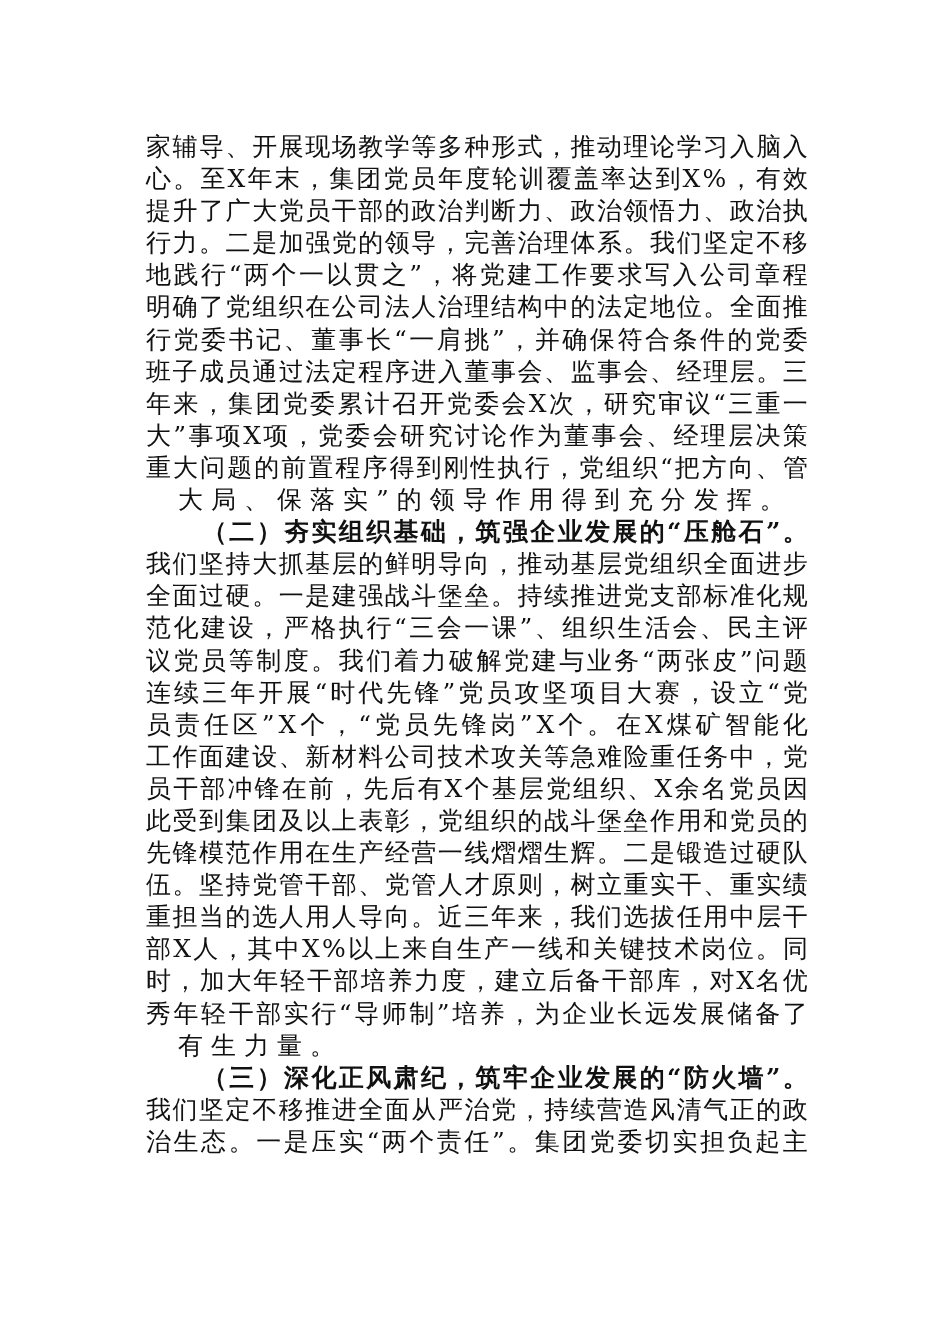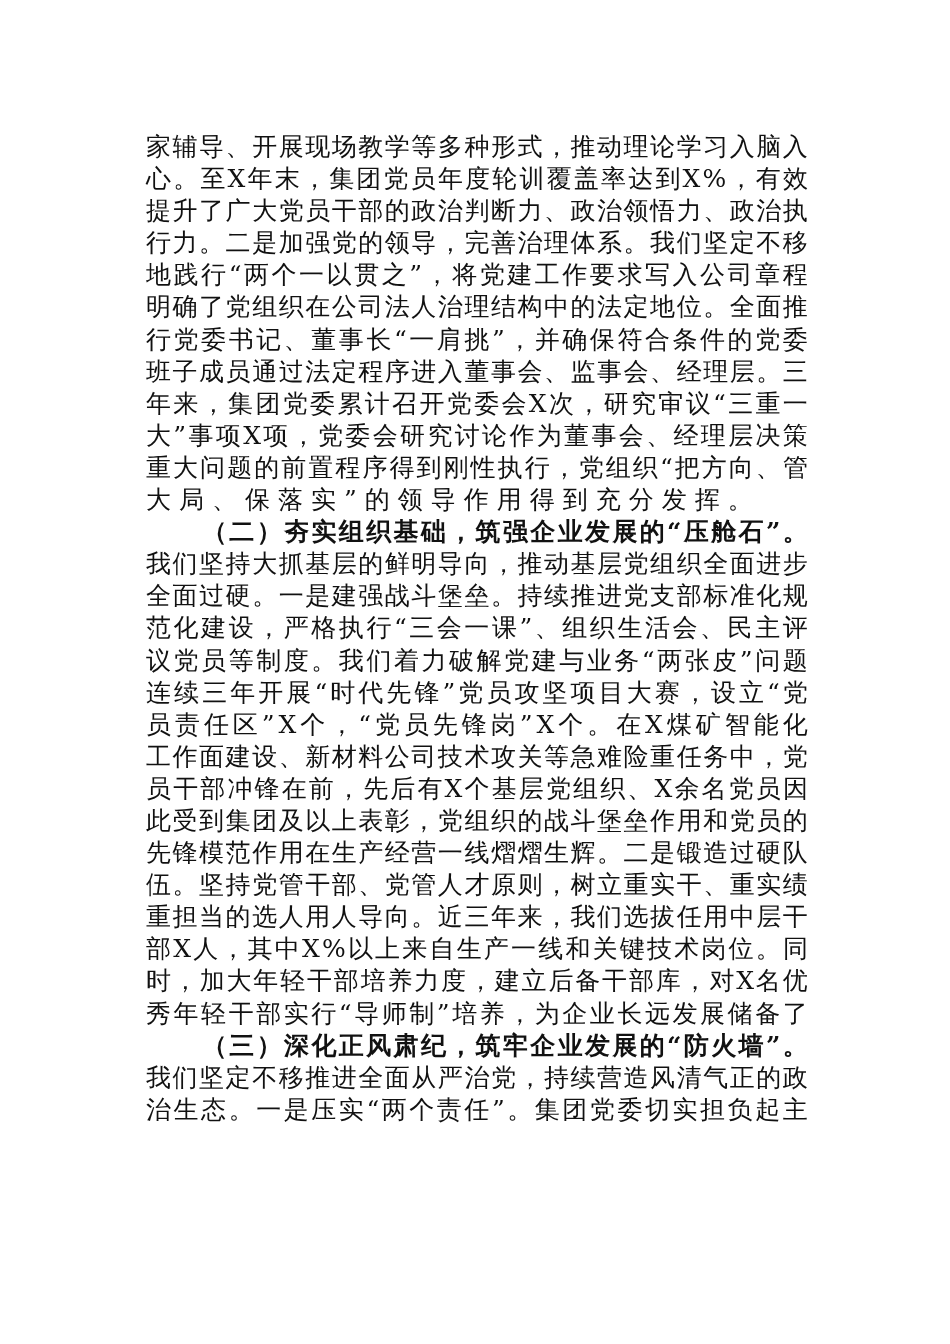--- a/index.html
+++ b/index.html
@@ -13,21 +13,21 @@
     color: #111111;
   }
   .line {
     height: 32.1px;
     line-height: 32.1px;
     font-size: 25px;
     white-space: nowrap;
     display: flex;
     justify-content: space-between;
   }
-  .line.last { justify-content: flex-start; letter-spacing: 8px; }
+  .line.last { justify-content: flex-start; letter-spacing: 8px; margin-left: 32px; }
   .line.heading { padding-left: 56px; font-weight: bold; }
   .ch { display: inline-block; }
 </style>
 </head>
 <body>
 
 <div class="page" id="page">
     <div>
       <div class="line">
         <span class="ch">家</span>
@@ -754,20 +754,21 @@
         <span class="ch">企</span>
         <span class="ch">业</span>
         <span class="ch">长</span>
         <span class="ch">远</span>
         <span class="ch">发</span>
         <span class="ch">展</span>
         <span class="ch">储</span>
         <span class="ch">备</span>
         <span class="ch">了</span>
       </div>
+      <div class="line last">有生力量。</div>
     </div>
     <div>
       <div class="line heading" style="justify-content: space-between;">
         <span class="ch">（</span>
         <span class="ch">三</span>
         <span class="ch">）</span>
         <span class="ch">深</span>
         <span class="ch">化</span>
         <span class="ch">正</span>
         <span class="ch">风</span>

